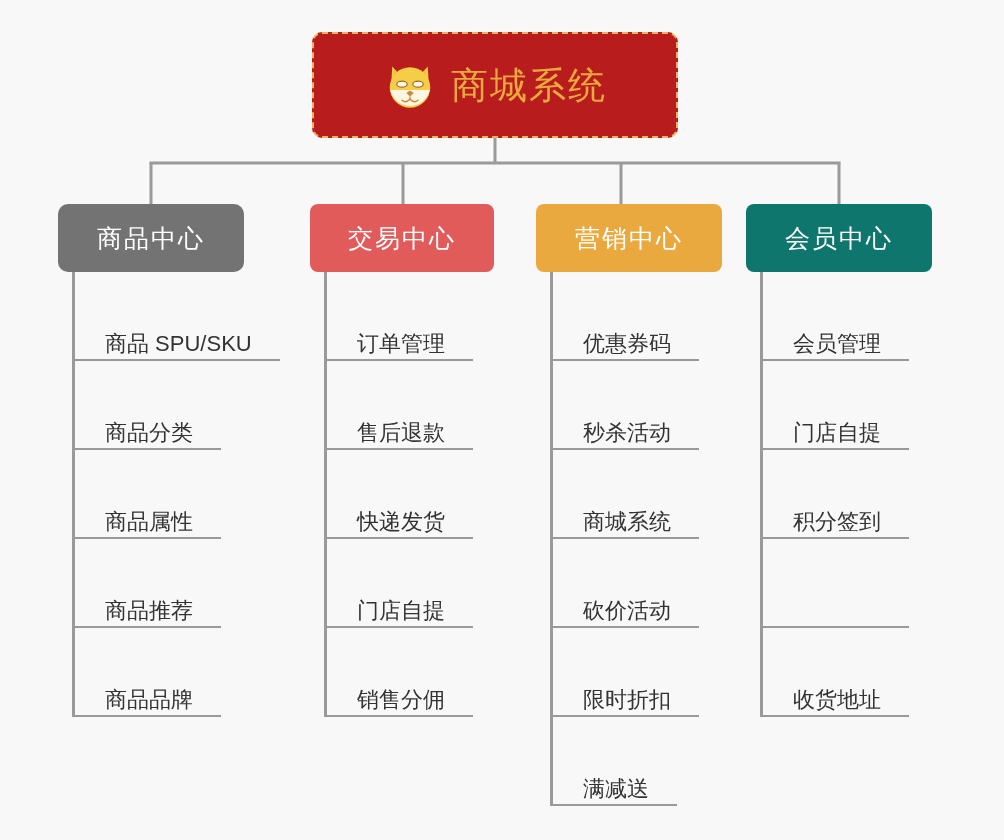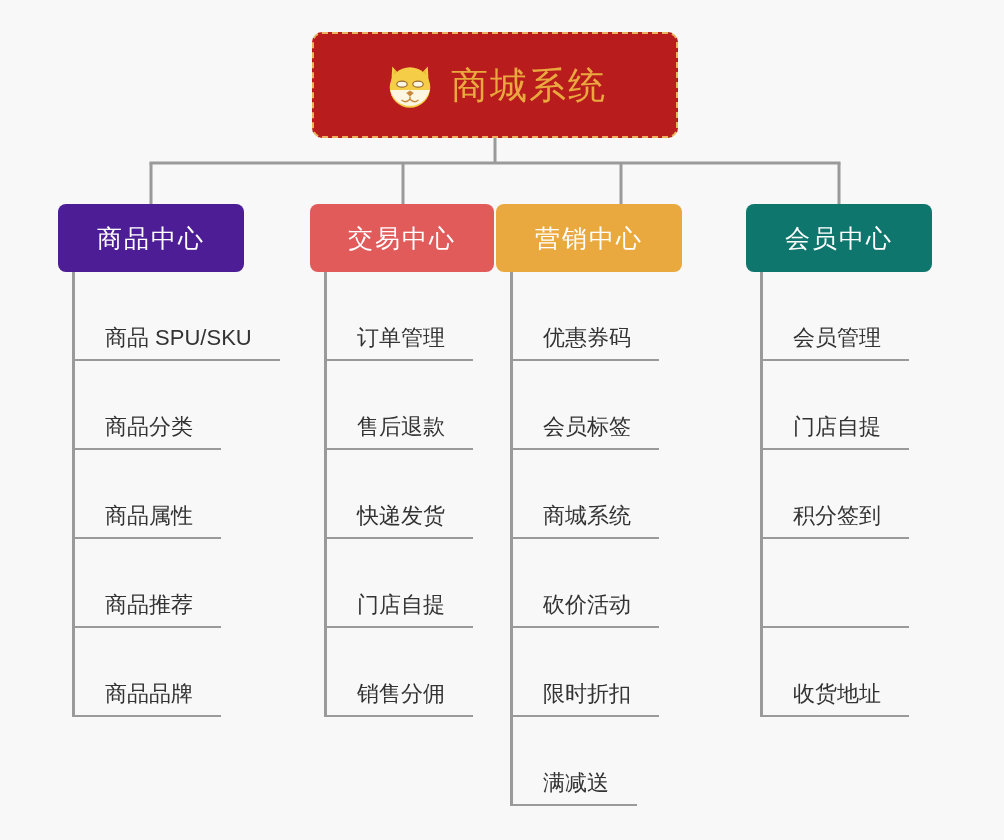--- a/index.html
+++ b/index.html
@@ -100,21 +100,21 @@
   }
   .leaf-underline {
     position: absolute;
     left: 0;
     bottom: 0;
     height: 2px;
     background: #9a9a9a;
   }
   .leaf-label {
     position: relative;
-    padding: 0 28px 11px 32px;
+    padding: 0 28px 5px 32px;
     font-size: 22px;
     color: #333333;
     white-space: nowrap;
     line-height: 1.1;
   }
 </style>
 </head>
 <body>
 
 <div id="mindmap">
@@ -143,21 +143,21 @@
       <path d="M32 38.5 L27.5 41.5 L32 45.5 L36.5 41.5 Z" fill="#c78a3c"></path>
       <path d="M32 45.5 L32 49" stroke="#c78a3c" stroke-width="1.6" fill="none"></path>
       <path d="M32 49 q-5 5 -9.5 1" stroke="#c78a3c" stroke-width="1.6" fill="none" stroke-linecap="round"></path>
       <path d="M32 49 q5 5 9.5 1" stroke="#c78a3c" stroke-width="1.6" fill="none" stroke-linecap="round"></path>
     </svg>
     <span class="root-title">商城系统</span>
   </div>
 
   <div id="branches">
       <div class="branch" style="left: 58px; width: 186px;">
-        <div class="branch-header" style="background: #4c1d95; width: 186px;">
+        <div class="branch-header" style="background: #737373; width: 186px; border-radius: 10px;">
           <span>商品中心</span>
         </div>
         <div class="leaf-list">
           <div class="leaf-rail"></div>
           <div class="leaf-item">
             <div class="leaf-underline" style="width: 207px;"></div>
             <span class="leaf-label">商品 SPU/SKU</span>
           </div>
           <div class="leaf-item">
             <div class="leaf-underline" style="width: 148px;"></div>
@@ -198,33 +198,33 @@
           <div class="leaf-item">
             <div class="leaf-underline" style="width: 148px;"></div>
             <span class="leaf-label">门店自提</span>
           </div>
           <div class="leaf-item">
             <div class="leaf-underline" style="width: 148px;"></div>
             <span class="leaf-label">销售分佣</span>
           </div>
         </div>
       </div>
-      <div class="branch" style="left: 496px; width: 186px;">
+      <div class="branch" style="left: 536px; width: 186px;">
         <div class="branch-header" style="background: rgb(234, 169, 63); width: 186px;">
           <span>营销中心</span>
         </div>
         <div class="leaf-list">
           <div class="leaf-rail"></div>
           <div class="leaf-item">
             <div class="leaf-underline" style="width: 148px;"></div>
             <span class="leaf-label">优惠券码</span>
           </div>
           <div class="leaf-item">
             <div class="leaf-underline" style="width: 148px;"></div>
-            <span class="leaf-label">会员标签</span>
+            <span class="leaf-label">秒杀活动</span>
           </div>
           <div class="leaf-item">
             <div class="leaf-underline" style="width: 148px;"></div>
             <span class="leaf-label">商城系统</span>
           </div>
           <div class="leaf-item">
             <div class="leaf-underline" style="width: 148px;"></div>
             <span class="leaf-label">砍价活动</span>
           </div>
           <div class="leaf-item">

